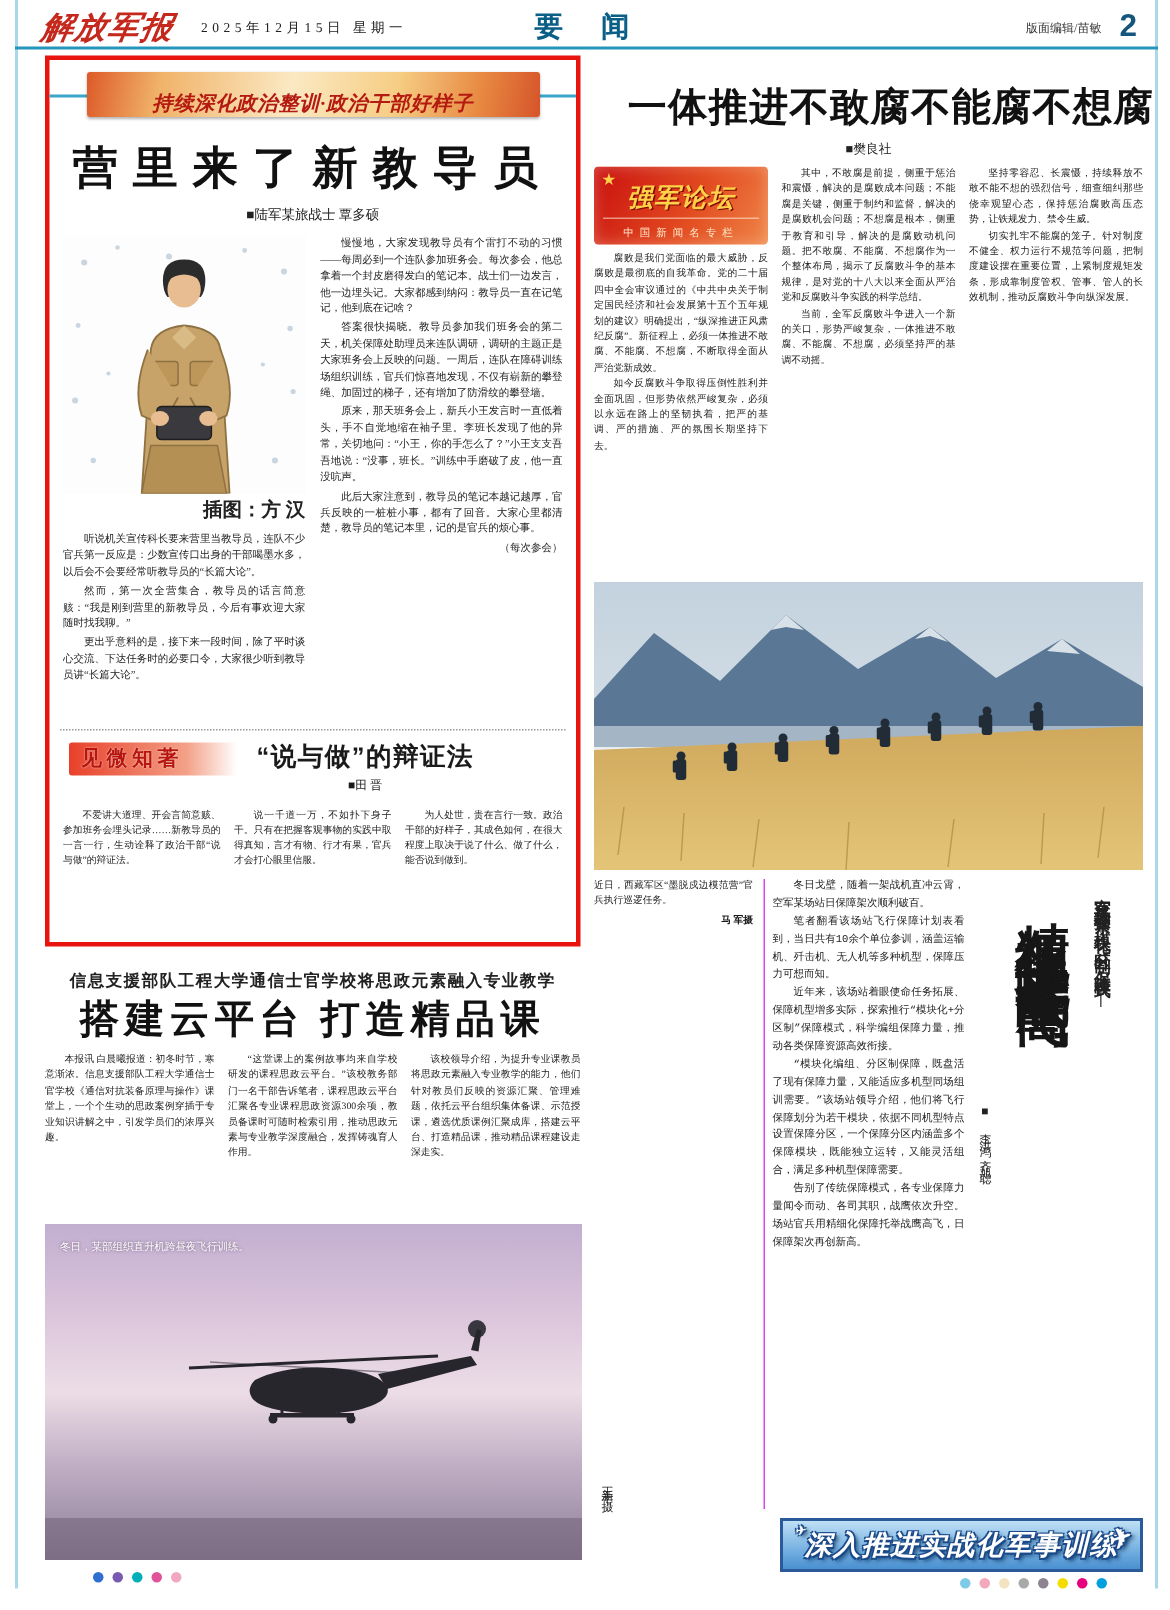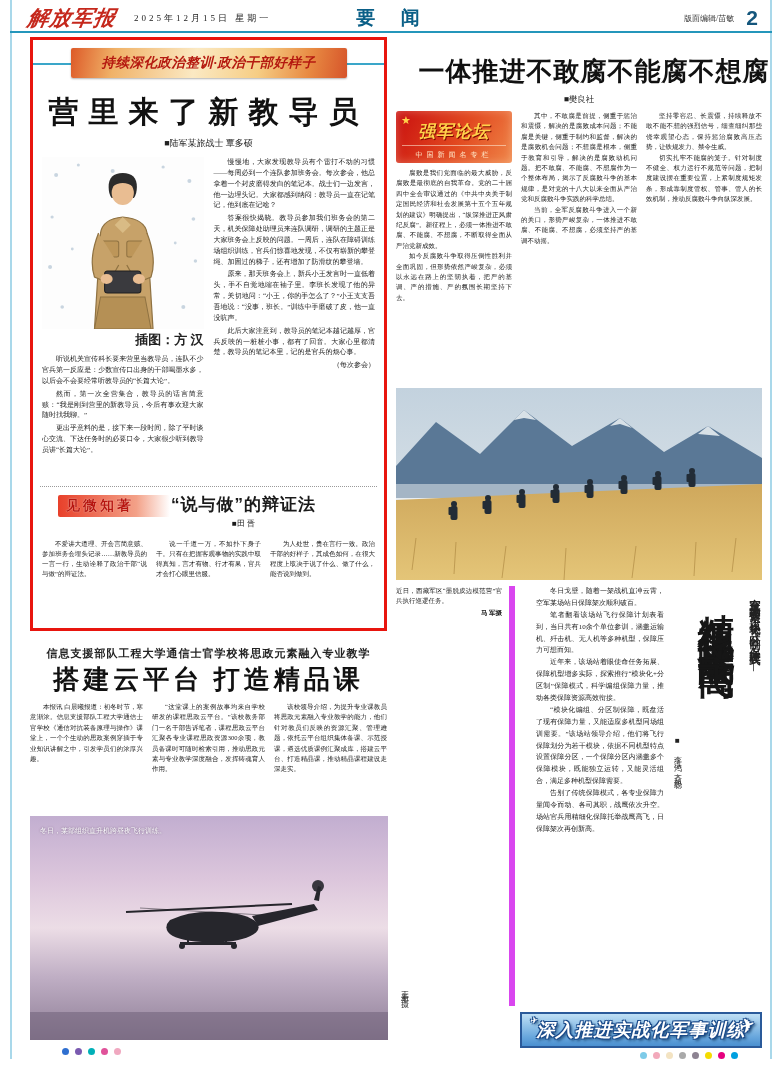--- a/index.html
+++ b/index.html
@@ -17,38 +17,38 @@
             color:#0a5f87;letter-spacing:10px;font-family:"Liberation Sans",sans-serif;}
   .heditor{margin-left:auto;font-size:8px;color:#333;}
   .hpage{font-size:21px;font-weight:bold;color:#14567c;margin-left:12px;font-family:"Liberation Sans",sans-serif;}
   .header-line{position:absolute;left:10px;right:8px;top:31px;height:2px;background:#2496bb;}
 
   
   .red-box{position:absolute;left:30px;top:37px;width:357px;height:594px;border:3px solid #e8150e;
            box-sizing:border-box;background:#fff;padding:5px 9px;}
   .banner-row{position:relative;height:32px;margin-top:3px;}
   .banner-row .bline{position:absolute;left:-9px;right:-9px;top:15px;height:2px;background:#3aa6c9;}
-  .banner{position:absolute;left:50%;transform:translateX(-50%);top:0;width:276px;height:30px;
+  .banner{position:absolute;left:50%;transform:translateX(-50%);top:0;width:302px;height:30px;
           background:linear-gradient(100deg,#dd5a28 0%,#f0b268 16%,#fbe9c3 45%,#f6cd84 68%,#e88a42 86%,#d6542a 100%);
-          display:flex;align-items:center;justify-content:center;border-radius:2px;box-shadow:0 1px 2px rgba(0,0,0,.3);}
+          display:flex;align-items:flex-end;justify-content:center;border-radius:2px;box-shadow:0 1px 2px rgba(0,0,0,.3);}
   .banner span{font-weight:bold;font-style:italic;color:#b51a10;font-size:13.5px;letter-spacing:.5px;}
   .lead-headline{text-align:center;font-family:"Liberation Sans",sans-serif;font-weight:bold;
                  font-size:30px;letter-spacing:10px;margin:12px 0 4px;color:#111;}
   .lead-byline{text-align:center;font-size:9px;color:#222;margin-bottom:7px;}
   .lead-body{display:flex;gap:10px;font-size:7px;line-height:1.55;text-align:justify;color:#222;height:322px;overflow:hidden;}
   .lead-col{flex:1;}
   .lead-body p{margin:0 0 2px;text-indent:2em;}
   .illu{width:100%;height:172px;background:#fdfdfd;position:relative;}
   .illu-credit{text-align:right;font-size:13px;font-weight:bold;margin:1px 0 4px;}
   .lead-attrib{text-align:right;font-size:7px;margin-top:2px;color:#222;}
   .dotline{border-top:1px dotted #9a9a9a;margin:7px -2px 6px;}
 
   
   .comm-head{position:relative;height:40px;}
-  .jwzz{position:absolute;left:16px;top:2px;width:104px;height:22px;padding-left:8px;display:flex;align-items:center;
+  .jwzz{position:absolute;left:4px;top:2px;width:104px;height:22px;padding-left:8px;display:flex;align-items:center;
         background:linear-gradient(90deg,#e8402a,#f3a188 70%,rgba(247,184,160,0));border-radius:2px;}
   .jwzz span{color:#b81510;font-weight:bold;font-size:14px;letter-spacing:3px;text-shadow:0 0 1px #ffe;}
   .comm-title{text-align:center;font-family:"Liberation Sans",sans-serif;font-weight:bold;font-size:17px;
               padding-left:70px;letter-spacing:1px;}
   .comm-byline{text-align:center;font-size:8px;padding-left:70px;margin-top:2px;}
   .comm-body{column-count:3;column-gap:9px;font-size:6.5px;line-height:1.55;text-align:justify;color:#222;
              height:96px;overflow:hidden;margin-top:6px;}
   .comm-body p{margin:0;text-indent:2em;}
 
   
@@ -90,22 +90,22 @@
                   text-align:center;color:#ffe9c9;font-size:7px;letter-spacing:4px;padding-top:4px;}
 
   
   .patrol{position:absolute;left:396px;top:388px;width:366px;height:192px;overflow:hidden;background:#b9c9d8;}
 
   
   .station{position:absolute;left:396px;top:586px;width:366px;height:420px;display:flex;gap:7px;}
   .st-capcol{width:106px;flex:none;}
   .st-cap{font-size:6.5px;line-height:1.6;text-align:justify;color:#222;}
   .st-capcredit{font-size:6.5px;font-weight:bold;text-align:right;margin-top:2px;}
-  .st-text{width:128px;flex:none;border-left:6px solid #d946ef;padding-left:21px;font-size:7px;line-height:1.7;
-           text-align:justify;color:#222;overflow:hidden;}
+  .st-text{width:128px;flex:none;border-left:1px solid #d946ef;padding-left:5px;font-size:7px;line-height:1.7;
+           text-align:justify;color:#222;overflow:hidden;font-family:Liberation Mono, monospace;}
   .st-text p{margin:0;text-indent:2em;}
   .st-byline{flex:none;writing-mode:vertical-rl;font-size:8px;letter-spacing:4px;color:#222;padding-top:150px;}
   .st-headline{flex:none;writing-mode:vertical-rl;font-family:"Liberation Serif",serif;font-weight:bold;
                font-size:36px;letter-spacing:5px;color:#161616;margin-left:2px;}
   .st-kicker{flex:none;writing-mode:vertical-rl;font-size:11px;font-weight:bold;letter-spacing:2px;color:#222;padding-top:4px;}
 
   
   .tbanner{position:absolute;left:520px;top:1012px;width:242px;height:36px;border:2px solid #2a5a9a;box-sizing:border-box;
            background:linear-gradient(180deg,#bfe0f5,#6aa8dd 70%,#4a90d0);display:flex;align-items:center;justify-content:center;
            overflow:hidden;}

